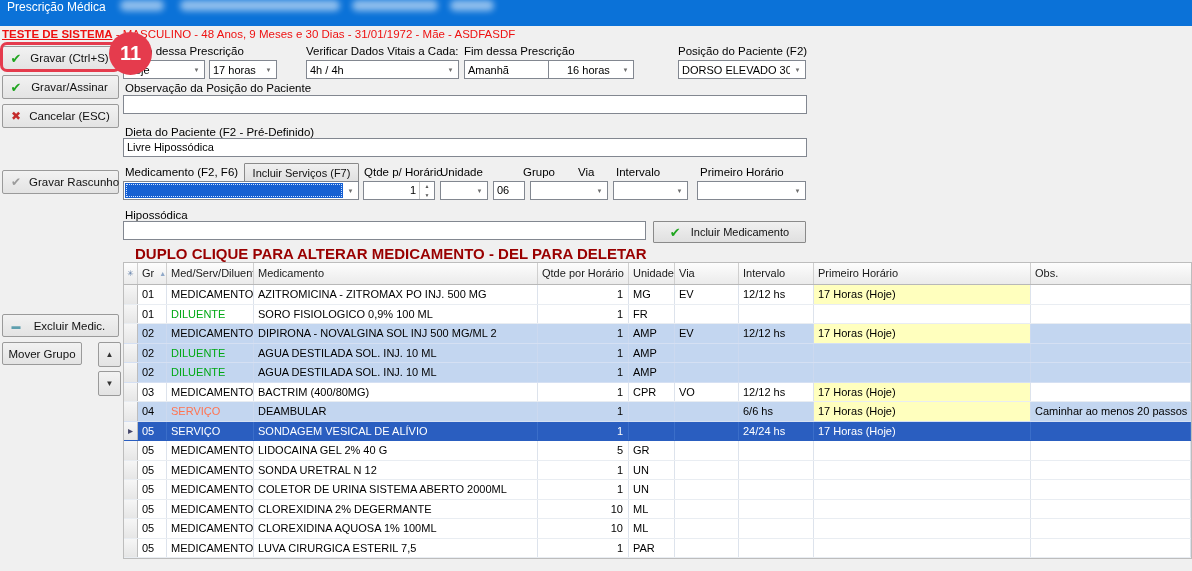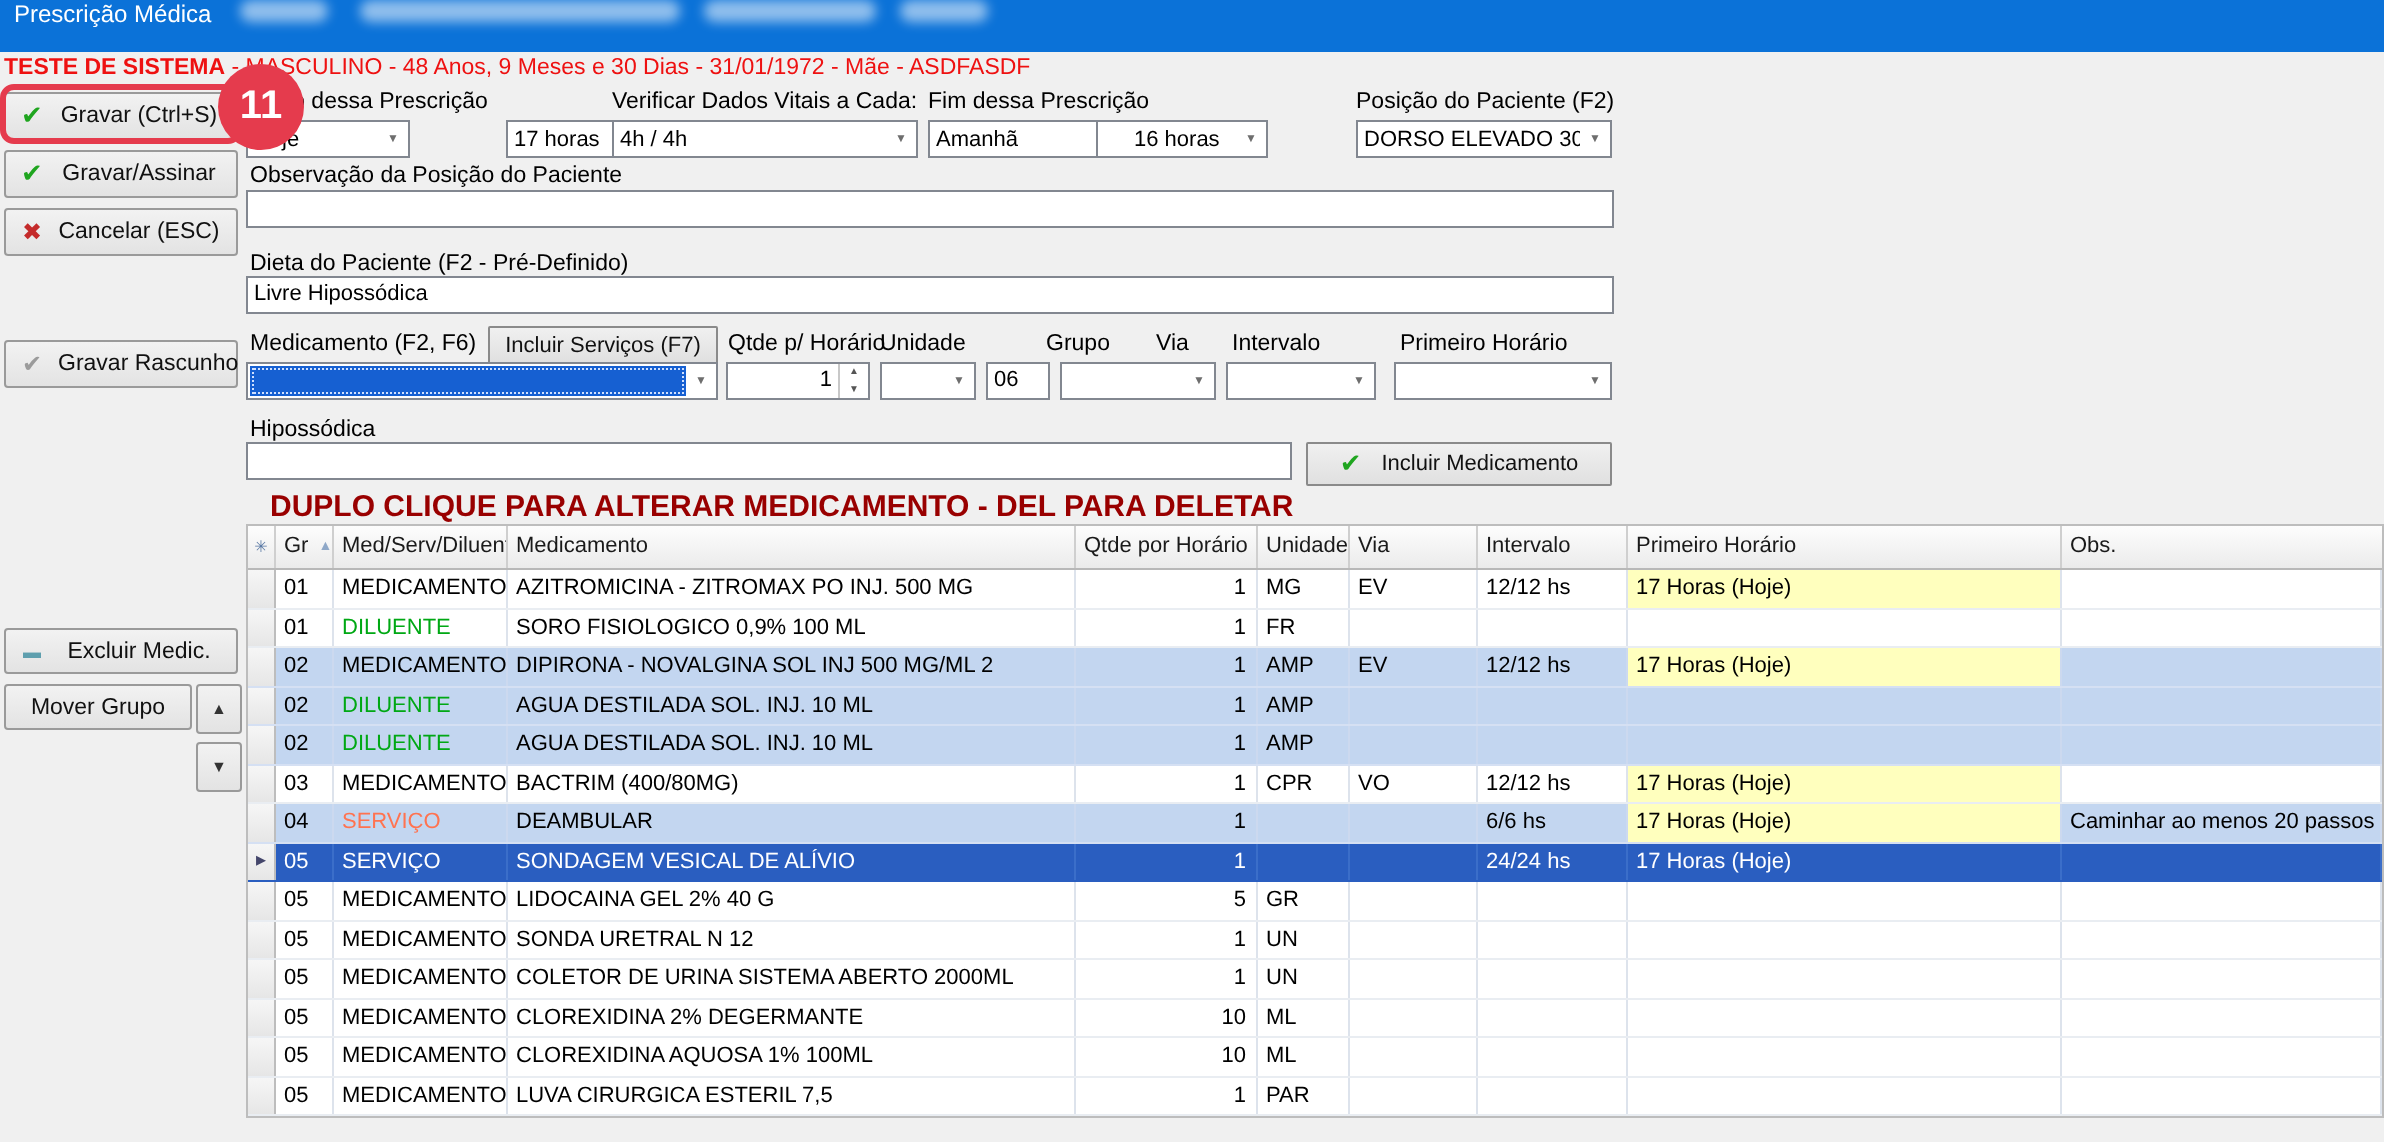--- a/index.html
+++ b/index.html
@@ -10,31 +10,31 @@
   .titlebar{position:absolute;left:0;top:0;width:1192px;height:26px;background:#0b72d8;color:#fff;
             display:flex;font-size:12px;}
   .title-text{margin-left:7px;}
   .redact{display:inline-block;height:11px;background:rgba(255,255,255,.55);border-radius:6px;
           filter:blur(3px);margin-left:14px;}
   .r1{width:44px;} .r2{width:160px;margin-left:16px;} .r3{width:86px;margin-left:12px;} .r4{width:44px;margin-left:12px;}
 
   
   .patientbar{position:absolute;left:0;top:26px;width:1192px;height:17px;background:#f0f0f0;
               color:#ee1111;font-size:11.5px;line-height:17px;white-space:nowrap;padding-left:2px;}
-  .pname{font-weight:bold;}
+  .pname{font-weight:bold;text-decoration:underline;}
 
   
   .sbtn{position:absolute;left:2px;width:117px;height:24px;background:linear-gradient(#f2f2f2,#e3e3e3);
         border:1px solid #9a9a9a;border-radius:2px;display:flex;align-items:center;
         font-family:inherit;font-size:11.5px;color:#111;padding:0;cursor:default;}
   .sbtn .ic{width:26px;text-align:center;flex:0 0 26px;}
   .sbtn .lbl{flex:1;text-align:center;padding-right:8px;white-space:nowrap;}
   #b-gravar{top:46px;} #b-assinar{top:75px;} #b-cancelar{top:104px;} #b-rascunho{top:170px;}
   #b-excluir{top:314px;height:23px;} 
-  #b-mover{top:342px;width:94px;height:23px;}
+  #b-mover{top:342px;width:80px;height:23px;}
   .check-green{color:#1fa51f;font-weight:bold;font-size:13px;}
   .check-gray{color:#9b9b9b;font-weight:bold;font-size:12px;}
   .x-red{color:#c42b2b;font-weight:bold;font-size:12px;}
   .minus-teal{color:#5e9fae;font-size:9px;}
   .arrowbtn{position:absolute;left:98px;width:23px;height:25px;background:linear-gradient(#f2f2f2,#e3e3e3);
         border:1px solid #9a9a9a;border-radius:2px;font-size:8px;color:#333;text-align:center;line-height:23px;padding:0;}
   #b-up{top:342px;} #b-down{top:371px;}
 
   
   .flabel{position:absolute;white-space:nowrap;font-size:11.5px;color:#000;}
@@ -42,21 +42,21 @@
         font-size:11px;line-height:17px;padding:0 3px;white-space:nowrap;overflow:hidden;}
   .combo{position:absolute;height:19px;background:#fff;border:1px solid #828790;box-sizing:border-box;
          display:flex;align-items:center;}
   .combo-val{flex:1;padding-left:3px;font-size:11px;white-space:nowrap;overflow:hidden;}
   .combo-arrow{flex:0 0 15px;text-align:center;font-size:6px;color:#6e6e6e;}
   .fbtn{position:absolute;background:linear-gradient(#f0f0f0,#e0e0e0);border:1px solid #8a8a8a;border-radius:1px;
         font-family:inherit;font-size:11px;color:#111;display:flex;align-items:center;justify-content:center;padding:0;}
 
   #l-inicio{left:125px;top:45px;} #l-vitais{left:306px;top:45px;} #l-fim{left:464px;top:45px;} #l-posicao{left:678px;top:45px;}
   #c-inicio-dia{left:123px;top:60px;width:82px;}
-  #c-inicio-hora{left:209px;top:60px;width:84px;margin-left:44px;}
+  #c-inicio-hora{left:209px;top:60px;width:68px;}
   #c-vitais{left:306px;top:60px;width:153px;}
   #c-fim-dia{left:464px;top:60px;width:102px;}
   #c-fim-hora{left:548px;top:60px;width:86px;padding-left:15px;}
   #c-posicao{left:678px;top:60px;width:128px;}
 
   #l-obs-pos{left:125px;top:82px;}
   #t-obs-pos{left:123px;top:95px;width:684px;}
   #l-dieta{left:125px;top:126px;}
   #t-dieta{left:123px;top:138px;width:684px;}
 

